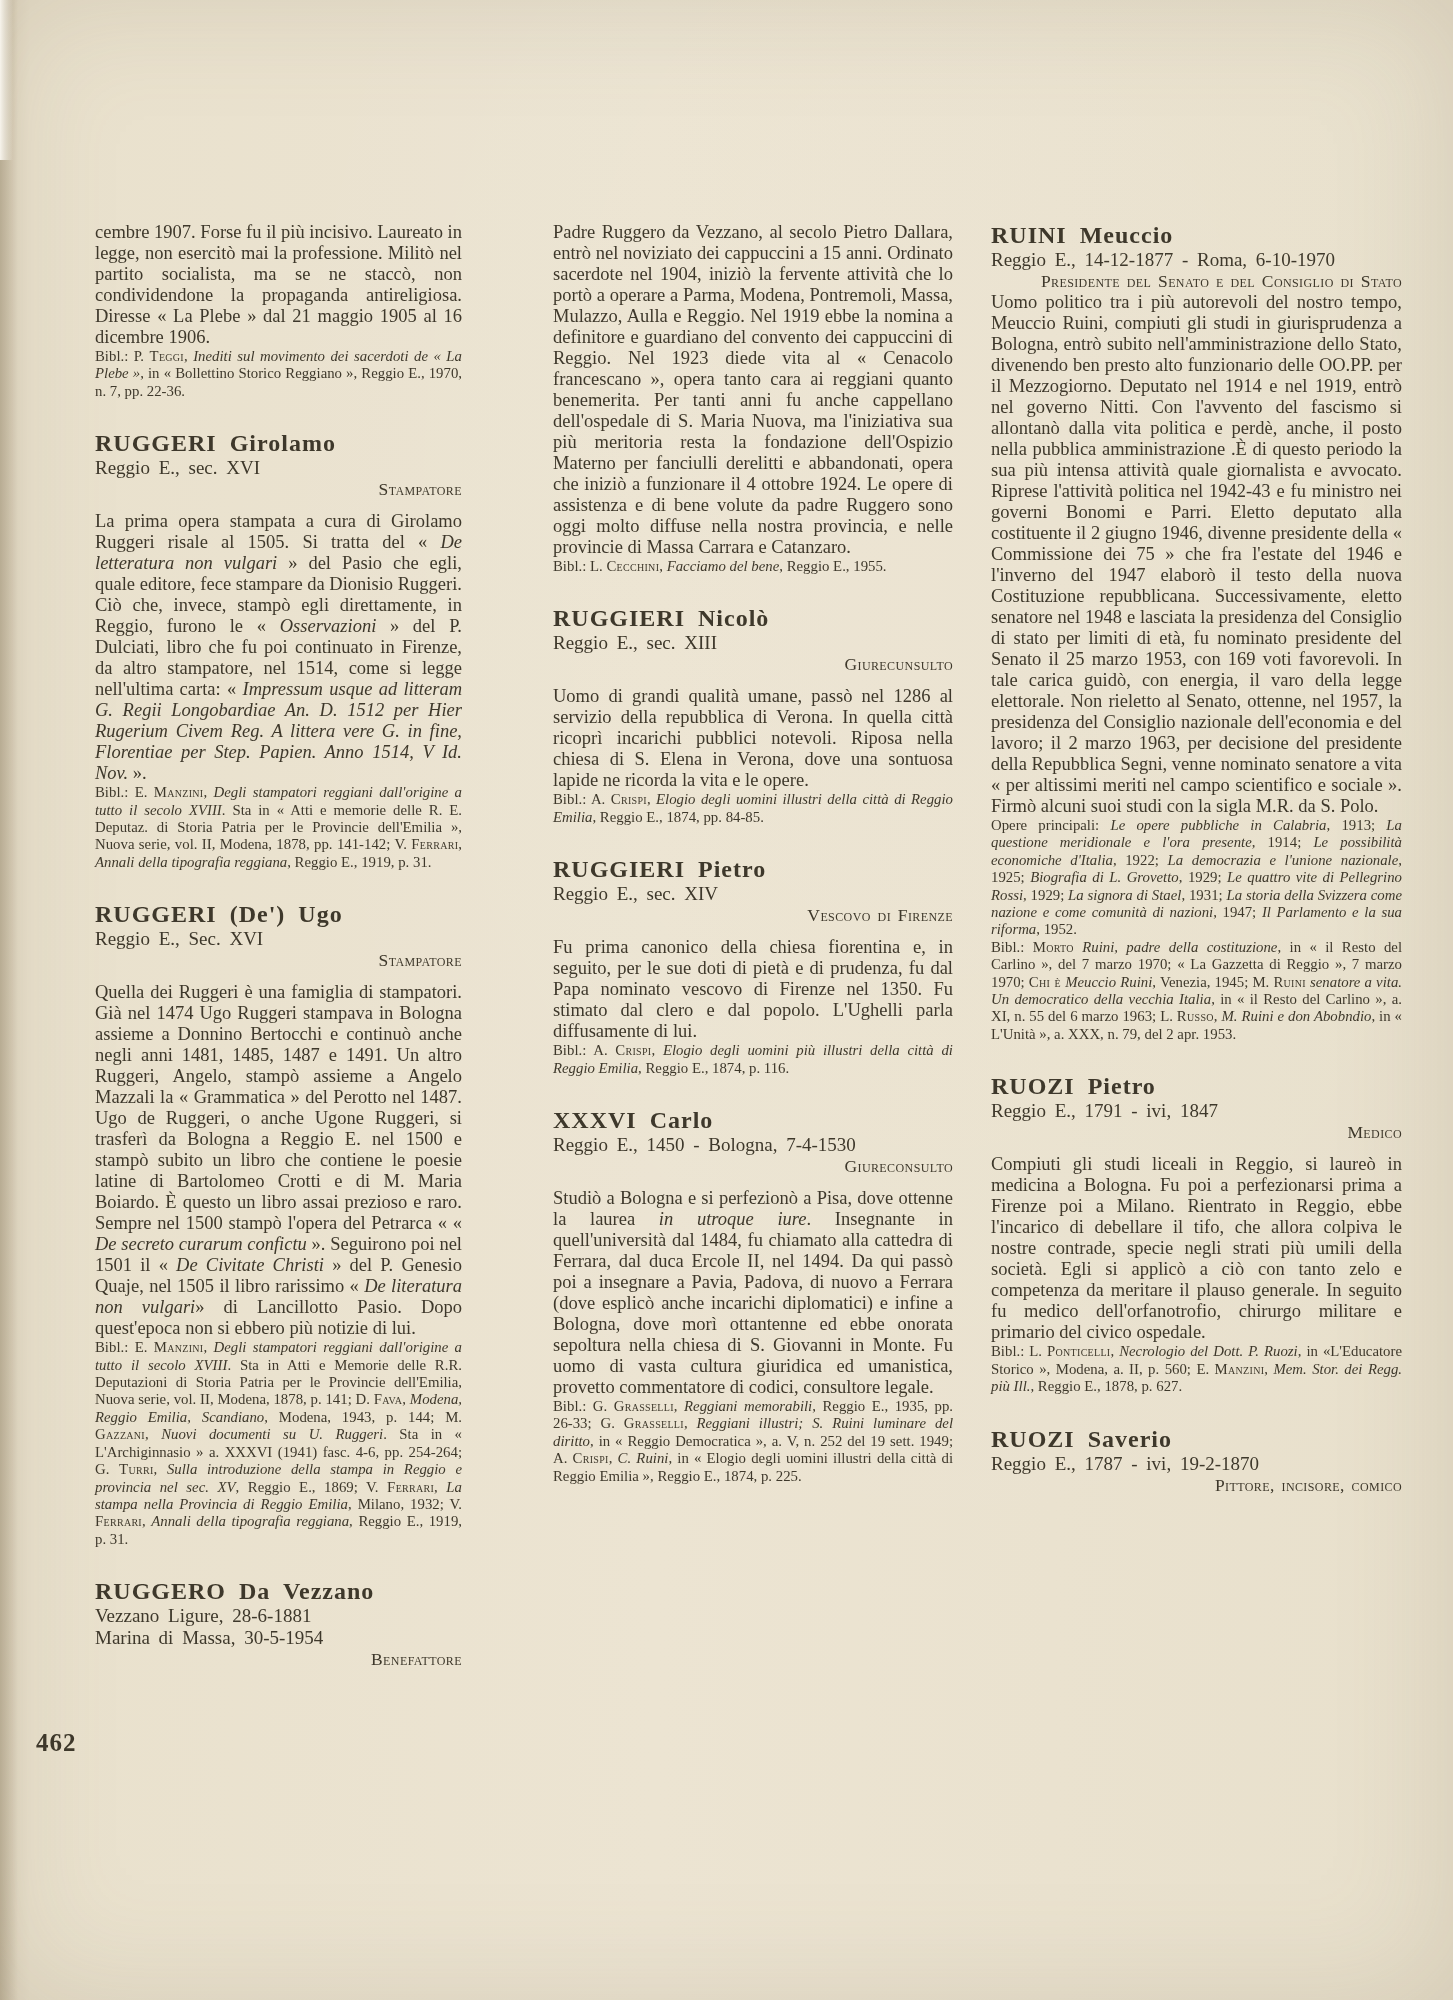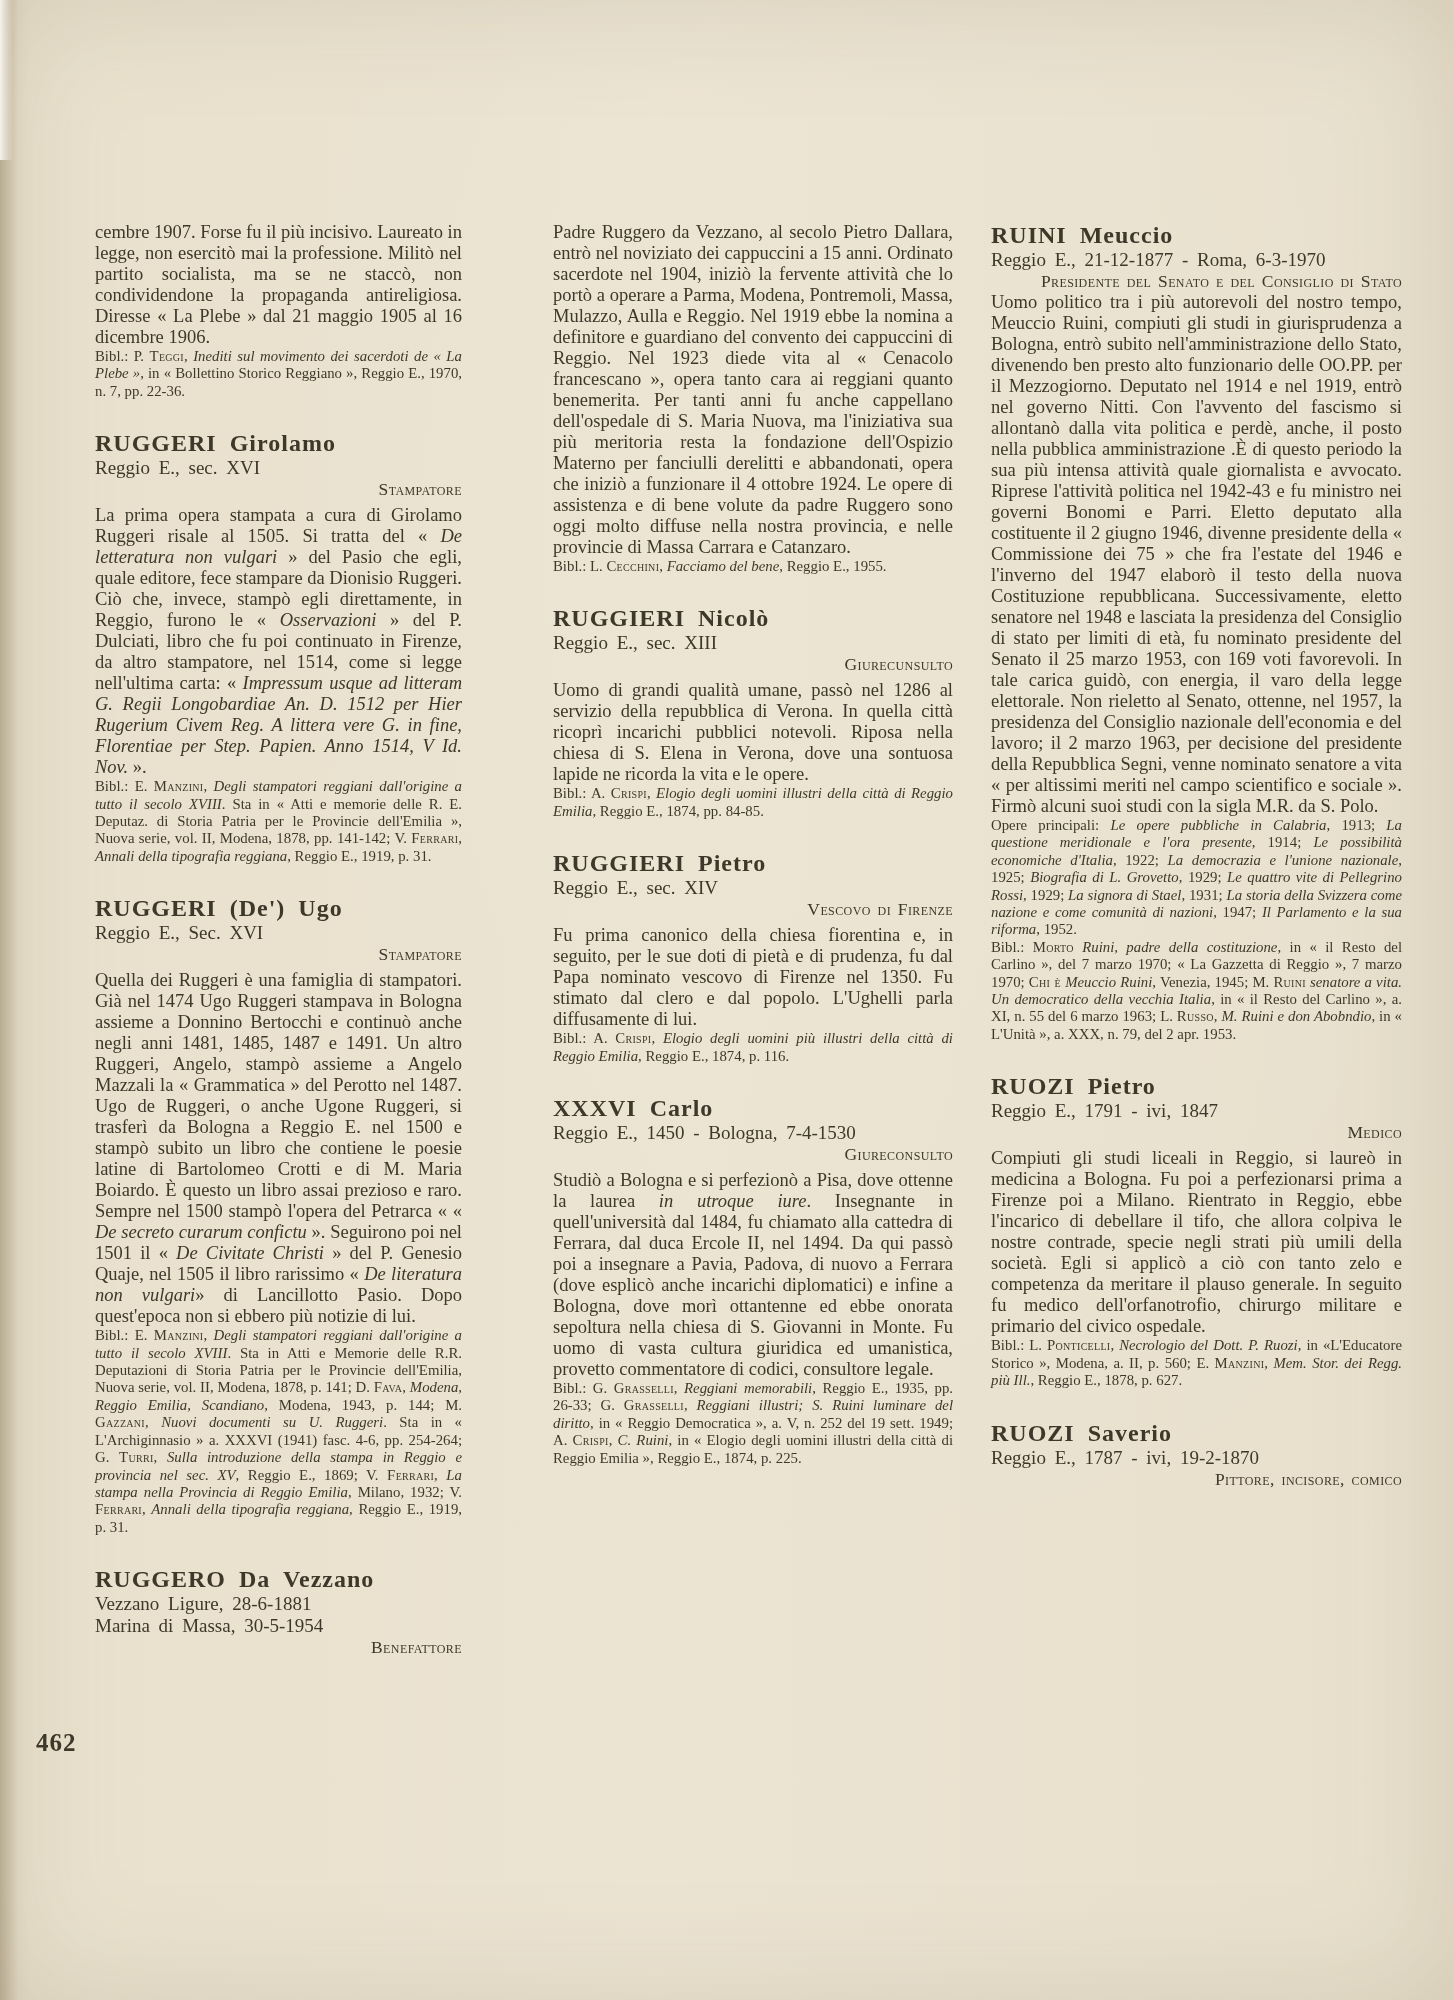--- a/index.html
+++ b/index.html
@@ -43,21 +43,21 @@
     letter-spacing: 1px; word-spacing: 6px;
     margin: 0; white-space: nowrap;
   }
   .entry-dates {
     font-size: 19px; line-height: 22px; word-spacing: 4px;
   }
   .entry-role {
     font-size: 17.5px; line-height: 21px;
     font-variant: small-caps; letter-spacing: 0.4px; word-spacing: 2px; text-align: right;
   }
-  .entry .para { margin-top: 5px; }
+  .entry .para { margin-top: 11px; }
 
   .seg-r  { }
   .seg-i  { font-style: italic; }
   .seg-sc { font-variant: small-caps; letter-spacing: 0.3px; }
 
   .page-number {
     position: absolute; left: 36px; top: 1729px;
     font-size: 25px; font-weight: bold; letter-spacing: 1px;
   }
 </style>
@@ -123,21 +123,21 @@
       <div class="entry-dates">Reggio E., 1450 - Bologna, 7-4-1530</div>
       <div class="entry-role">Giureconsulto</div>
       <p class="para"><span class="seg-r">Studiò a Bologna e si perfezionò a Pisa, dove ottenne la laurea </span><span class="seg-i">in utroque iure</span><span class="seg-r">. Insegnante in quell'università dal 1484, fu chiamato alla cattedra di Ferrara, dal duca Ercole II, nel 1494. Da qui passò poi a insegnare a Pavia, Padova, di nuovo a Ferrara (dove esplicò anche incarichi diplomatici) e infine a Bologna, dove morì ottantenne ed ebbe onorata sepoltura nella chiesa di S. Giovanni in Monte. Fu uomo di vasta cultura giuridica ed umanistica, provetto commentatore di codici, consultore legale.</span></p>
       <p class="bib"><span class="seg-r">Bibl.: G. </span><span class="seg-sc">Grasselli</span><span class="seg-r">, </span><span class="seg-i">Reggiani memorabili</span><span class="seg-r">, Reggio E., 1935, pp. 26-33; G. </span><span class="seg-sc">Grasselli</span><span class="seg-r">, </span><span class="seg-i">Reggiani illustri; S. Ruini luminare del diritto</span><span class="seg-r">, in « Reggio Democratica », a. V, n. 252 del 19 sett. 1949; A. </span><span class="seg-sc">Crispi</span><span class="seg-r">, </span><span class="seg-i">C. Ruini</span><span class="seg-r">, in « Elogio degli uomini illustri della città di Reggio Emilia », Reggio E., 1874, p. 225.</span></p>
     </section>
   </div>
 
   <div class="col col-3">
     <section>
       <h2 class="entry-head">RUINI Meuccio</h2>
-      <div class="entry-dates">Reggio E., 21-12-1877 - Roma, 6-3-1970</div>
+      <div class="entry-dates">Reggio E., 14-12-1877 - Roma, 6-10-1970</div>
       <div class="entry-role">Presidente del Senato e del Consiglio di Stato</div>
       <p class="para"><span class="seg-r">Uomo politico tra i più autorevoli del nostro tempo, Meuccio Ruini, compiuti gli studi in giurisprudenza a Bologna, entrò subito nell'amministrazione dello Stato, divenendo ben presto alto funzionario delle OO.PP. per il Mezzogiorno. Deputato nel 1914 e nel 1919, entrò nel governo Nitti. Con l'avvento del fascismo si allontanò dalla vita politica e perdè, anche, il posto nella pubblica amministrazione .È di questo periodo la sua più intensa attività quale giornalista e avvocato. Riprese l'attività politica nel 1942-43 e fu ministro nei governi Bonomi e Parri. Eletto deputato alla costituente il 2 giugno 1946, divenne presidente della « Commissione dei 75 » che fra l'estate del 1946 e l'inverno del 1947 elaborò il testo della nuova Costituzione repubblicana. Successivamente, eletto senatore nel 1948 e lasciata la presidenza del Consiglio di stato per limiti di età, fu nominato presidente del Senato il 25 marzo 1953, con 169 voti favorevoli. In tale carica guidò, con energia, il varo della legge elettorale. Non rieletto al Senato, ottenne, nel 1957, la presidenza del Consiglio nazionale dell'economia e del lavoro; il 2 marzo 1963, per decisione del presidente della Repubblica Segni, venne nominato senatore a vita « per altissimi meriti nel campo scientifico e sociale ». Firmò alcuni suoi studi con la sigla M.R. da S. Polo.</span></p>
       <p class="bib"><span class="seg-r">Opere principali: </span><span class="seg-i">Le opere pubbliche in Calabria</span><span class="seg-r">, 1913; </span><span class="seg-i">La questione meridionale e l'ora presente</span><span class="seg-r">, 1914; </span><span class="seg-i">Le possibilità economiche d'Italia</span><span class="seg-r">, 1922; </span><span class="seg-i">La democrazia e l'unione nazionale</span><span class="seg-r">, 1925; </span><span class="seg-i">Biografia di L. Grovetto</span><span class="seg-r">, 1929; </span><span class="seg-i">Le quattro vite di Pellegrino Rossi</span><span class="seg-r">, 1929; </span><span class="seg-i">La signora di Stael</span><span class="seg-r">, 1931; </span><span class="seg-i">La storia della Svizzera come nazione e come comunità di nazioni</span><span class="seg-r">, 1947; </span><span class="seg-i">Il Parlamento e la sua riforma</span><span class="seg-r">, 1952.</span></p>
       <p class="bib"><span class="seg-r">Bibl.: </span><span class="seg-sc">Morto</span><span class="seg-r"> </span><span class="seg-i">Ruini, padre della costituzione</span><span class="seg-r">, in « il Resto del Carlino », del 7 marzo 1970; « La Gazzetta di Reggio », 7 marzo 1970; </span><span class="seg-sc">Chi è</span><span class="seg-r"> </span><span class="seg-i">Meuccio Ruini</span><span class="seg-r">, Venezia, 1945; M. </span><span class="seg-sc">Ruini</span><span class="seg-r"> </span><span class="seg-i">senatore a vita. Un democratico della vecchia Italia</span><span class="seg-r">, in « il Resto del Carlino », a. XI, n. 55 del 6 marzo 1963; L. </span><span class="seg-sc">Russo</span><span class="seg-r">, </span><span class="seg-i">M. Ruini e don Abobndio</span><span class="seg-r">, in « L'Unità », a. XXX, n. 79, del 2 apr. 1953.</span></p>
     </section>
 
     <section class="entry">
       <h2 class="entry-head">RUOZI Pietro</h2>
       <div class="entry-dates">Reggio E., 1791 - ivi, 1847</div>
       <div class="entry-role">Medico</div>

